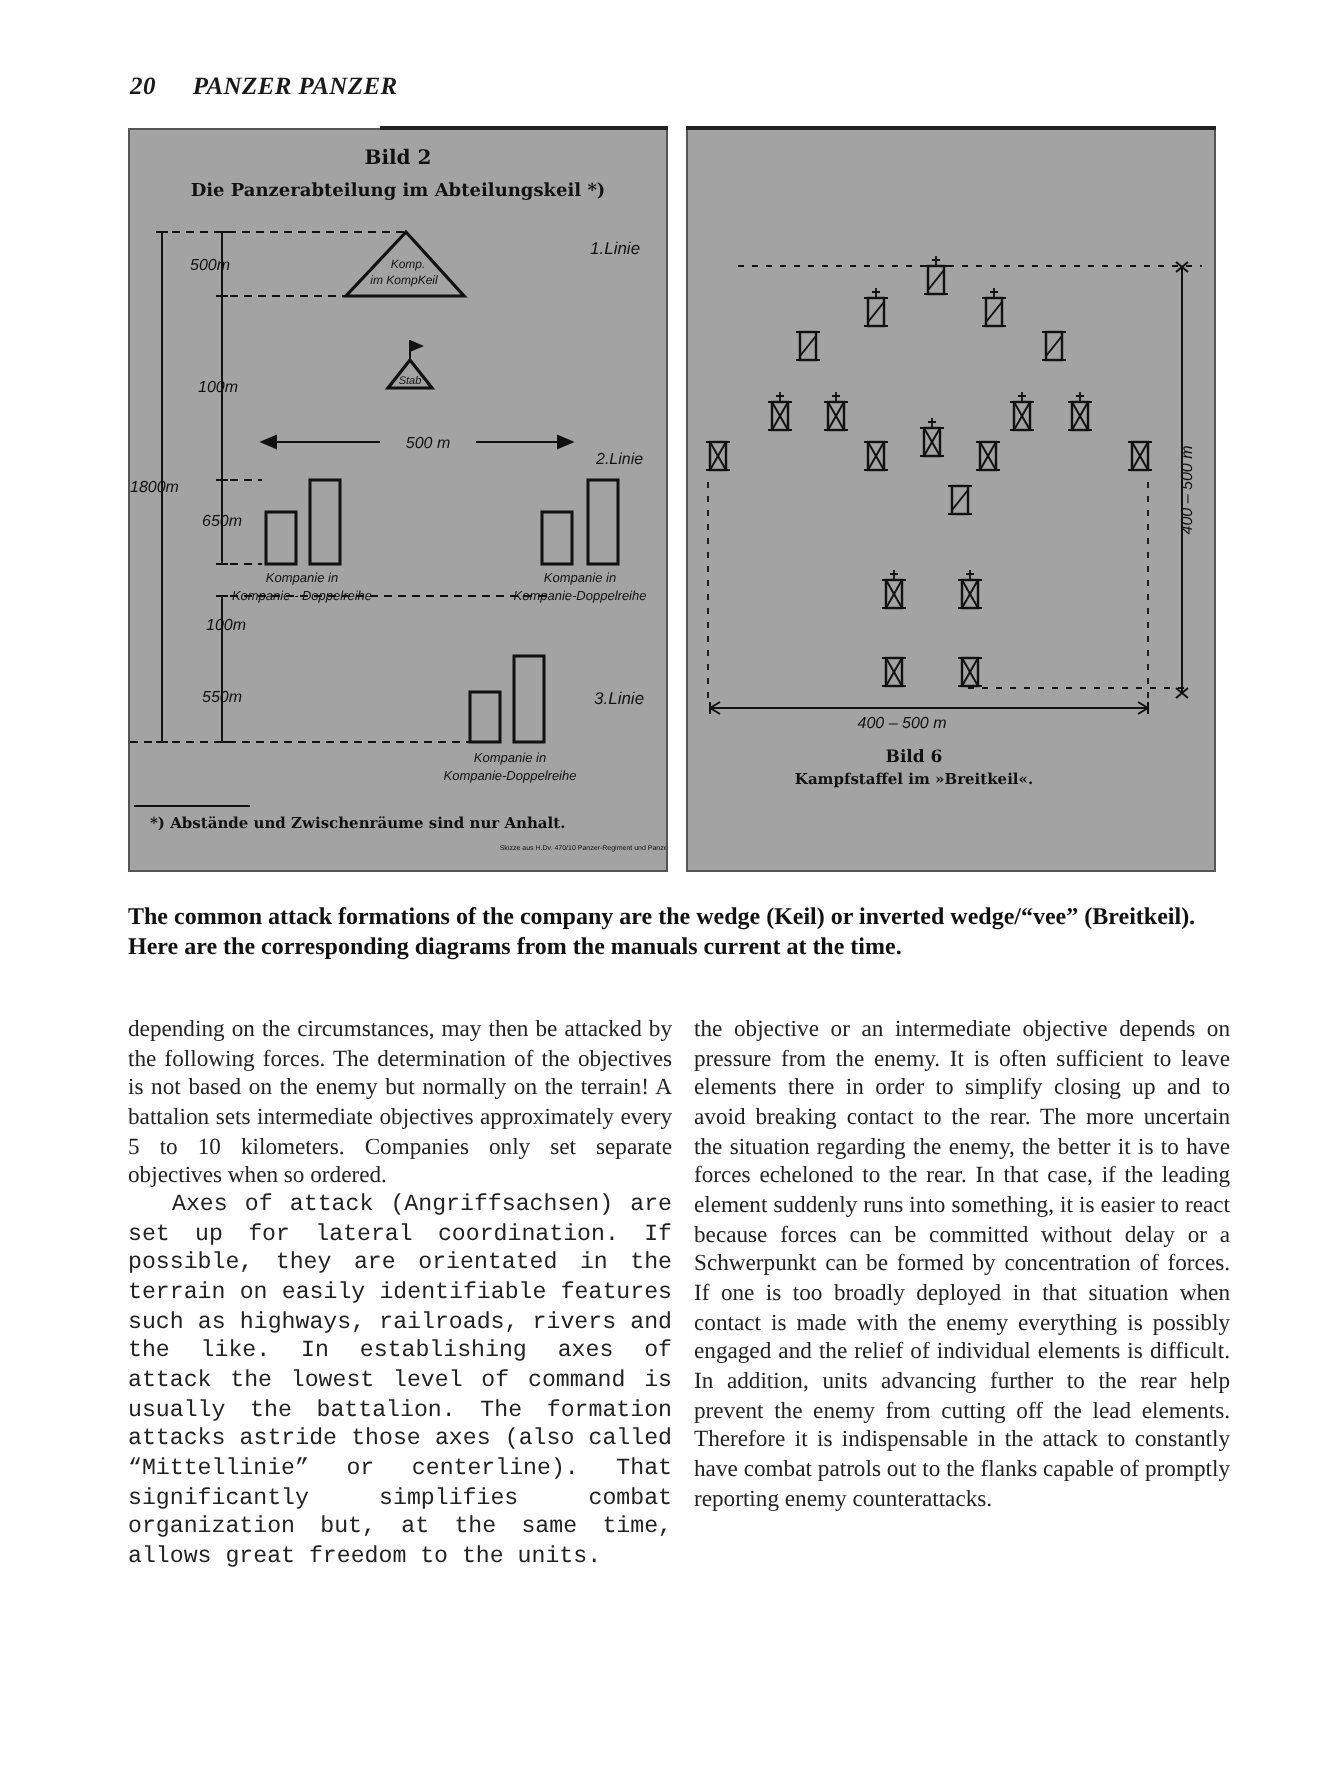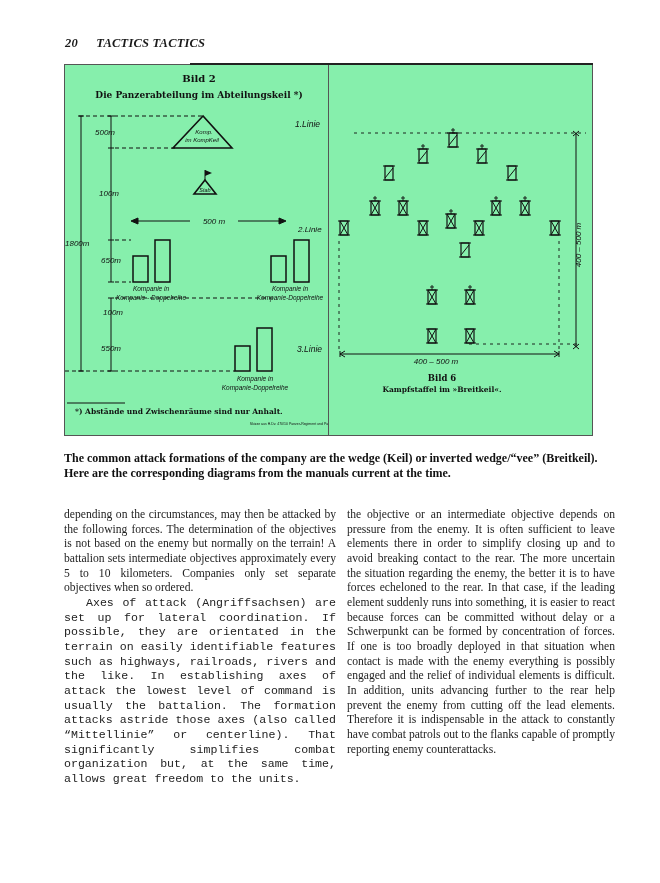--- a/index.html
+++ b/index.html
@@ -1,39 +1,39 @@
 <!DOCTYPE html>
 <html><head>
   <meta charset="utf-8">
   <style>
     html, body { margin: 0; padding: 0; background: #ffffff; }
     body { width: 660px; height: 883px; position: relative; overflow: hidden; font-family: "Liberation Serif", "DejaVu Serif", serif; color: #1a1a1a; }
     .running-head { position: absolute; left: 65px; top: 36px; font-style: italic; font-weight: bold; font-size: 12.5px; letter-spacing: 0.2px; }
     .running-head .pg { display: inline-block; width: 28px; }
-    .frame { position: absolute; border: 1px solid #555; background: #86efac; }
+    .frame { position: absolute; border: 1px solid #555; background: #a3a3a3; }
     .frame-left { left: 64px; top: 64px; width: 268px; height: 370px; }
     .frame-left::before { content: ""; position: absolute; left: 125px; top: -2px; right: -1px; height: 2px; background: #222; }
-    .frame-right { left: 328px; top: 64px; width: 263px; height: 370px; }
+    .frame-right { left: 343px; top: 64px; width: 263px; height: 370px; }
     .frame-right::before { content: ""; position: absolute; left: -1px; top: -2px; right: -1px; height: 2px; background: #222; }
     svg.diagram { position: absolute; left: 0; top: 0; }
     .diagram text { font-family: "Liberation Sans", sans-serif; font-style: italic; fill: #111; }
     .diagram text.frak { font-family: "DejaVu Serif", serif; font-style: normal; font-weight: bold; }
     .caption { position: absolute; left: 64px; top: 451px; width: 545px; font-family: "Liberation Serif", serif; font-weight: bold; font-size: 12px; line-height: 15px; color: #111; }
     .col { position: absolute; top: 508px; width: 272px; font-family: "Liberation Serif", "DejaVu Serif", serif; font-size: 11.6px; line-height: 14.65px; text-align: justify; color: #222; }
     .col-left { left: 64px; }
     .col-right { left: 347px; width: 268px; }
     .col p { margin: 0; }
     .col p.indent { text-indent: 22px; font-family: Liberation Mono, monospace; }
   </style>
 </head>
 <body>
 
 <div class="running-head">
   <span class="pg">20</span>
-  <span>TACTICS TACTICS</span>
+  <span>PANZER PANZER</span>
 </div>
 
 <div class="frame frame-left">
   <svg class="diagram" width="268" height="370" viewBox="0 0 268 370">
     <text class="frak" x="134" y="17" font-size="10" text-anchor="middle">Bild 2</text>
     <text class="frak" x="134" y="33" font-size="9" text-anchor="middle">Die Panzerabteilung im Abteilungskeil *)</text>
 
     <g stroke="#111" stroke-width="1" stroke-dasharray="4,3" fill="none">
       <line x1="14" y1="51" x2="138" y2="51"></line>
       <line x1="50" y1="83" x2="110" y2="83"></line>

